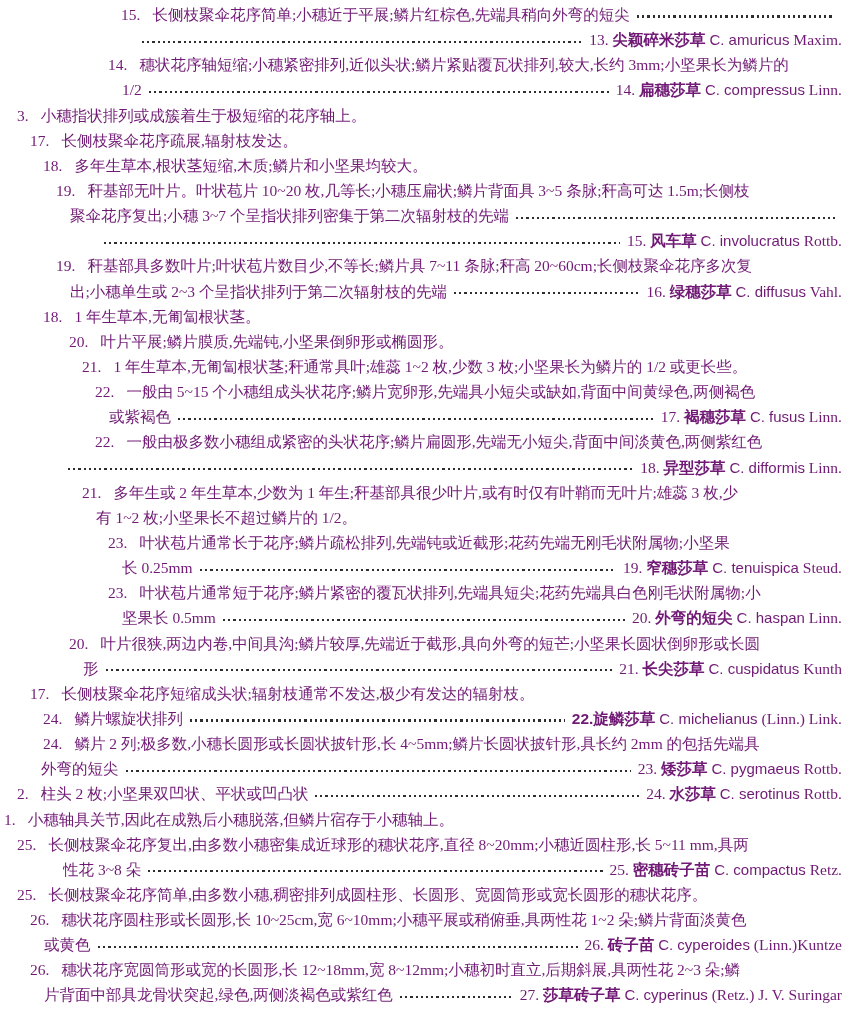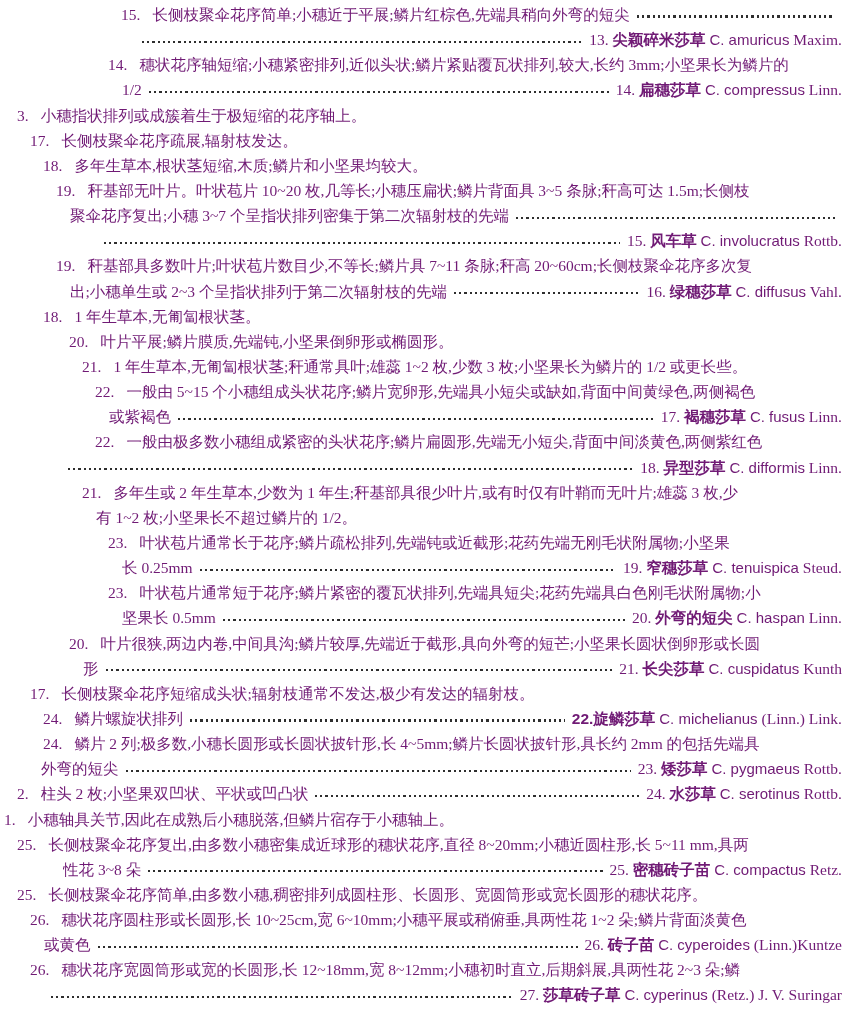--- a/index.html
+++ b/index.html
@@ -324,20 +324,21 @@
       <span class="sp-author">(Linn.)Kuntze</span>
     </span>
   </div>
       <div class="line" style="padding-left: 30px;">
     <span class="no">26.</span>
     <span class="txt">穗状花序宽圆筒形或宽的长圆形,长 12~18mm,宽 8~12mm;小穗初时直立,后期斜展,具两性花 2~3 朵;鳞</span>
 
   </div>
       <div class="line" style="padding-left: 44px;">
 
+    <span class="txt">片背面中部具龙骨状突起,绿色,两侧淡褐色或紫红色</span>
     <span class="leader"></span>
     <span class="species">
       <span class="sp-no">27.</span>
       <span class="sp-cn">莎草砖子草</span>
       <span class="sp-latin">C. cyperinus</span>
       <span class="sp-author">(Retz.) J. V. Suringar</span>
     </span>
   </div>
     </div>
 </div>

